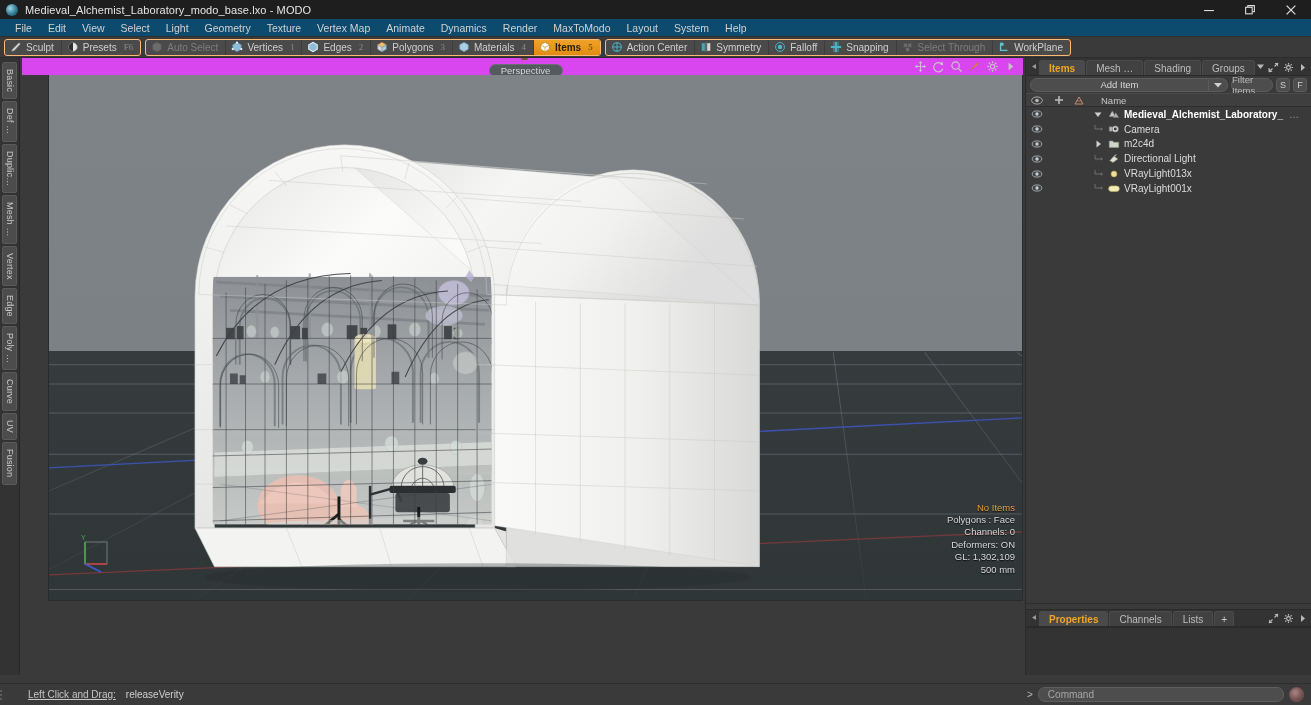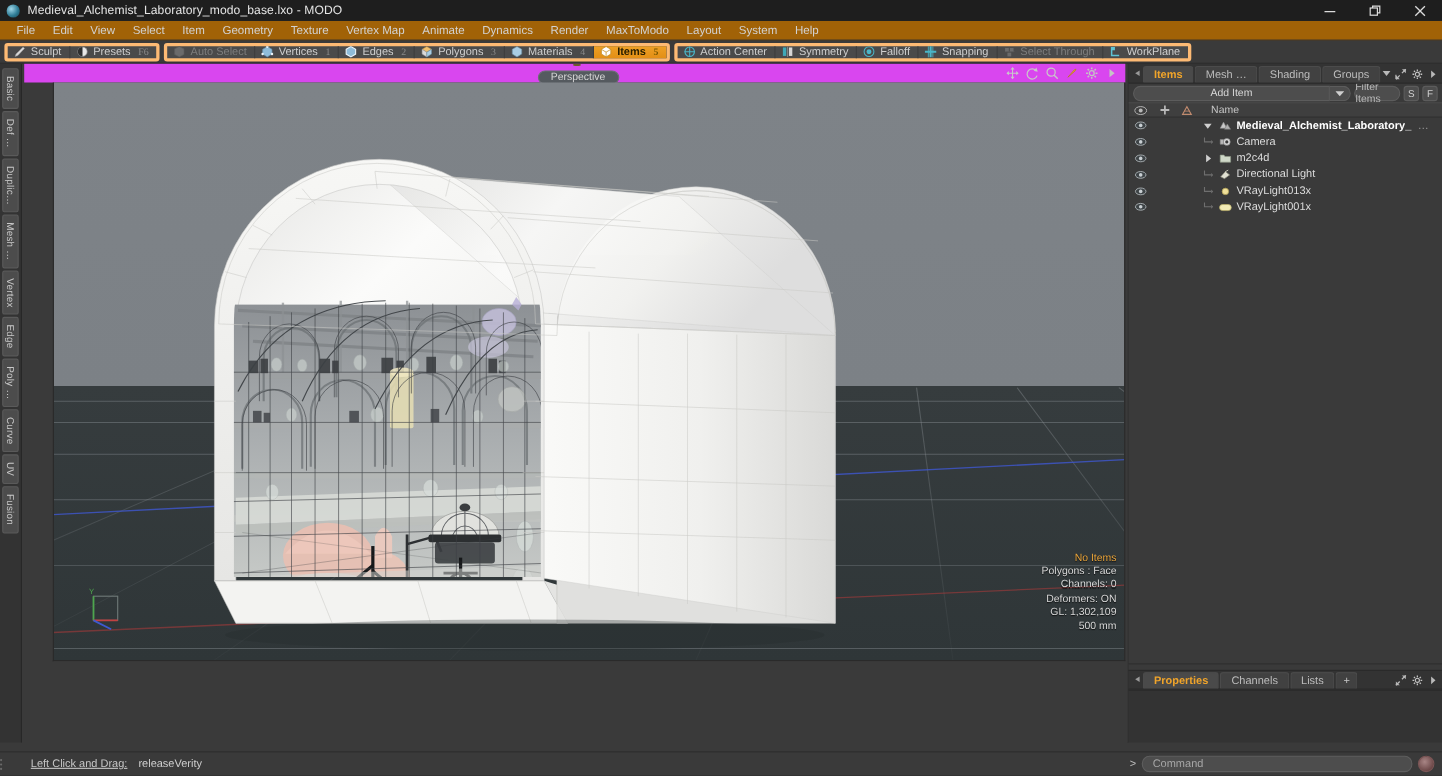--- a/index.html
+++ b/index.html
@@ -22,36 +22,36 @@
     background: radial-gradient(circle at 35% 35%, #9fd6e8 0%, #2f7d96 55%, #17414f 100%);
     margin-right: 7px; flex: 0 0 auto;
   }
   .title-text { color: #e4e4e4; font-size: 11px; letter-spacing: .1px; white-space: nowrap; }
   .wincontrols { position: absolute; right: 0; top: 0; height: 19px; display: flex; }
   .wc { width: 41px; height: 19px; display: flex; align-items: center; justify-content: center; }
   .wc svg { display: block; }
 
   
   .menubar {
-    height: 18px; background: #a16207; display: flex; align-items: center;
+    height: 18px; background: #0c4a6e; display: flex; align-items: center;
     padding-left: 7px; border-bottom: 1px solid #2f2f2f;
   }
   .menu-item {
     color: #d2d2d2; font-size: 10.5px; padding: 2px 8px; white-space: nowrap; line-height: 12px;
   }
 
   
   .modebar {
     height: 21px; background: #3a3a3a; display: flex; align-items: center;
     gap: 0px; padding: 0 4px; border-bottom: 1px solid #2c2c2c;
     position: relative;
   }
   .grp {
     display: flex; align-items: center; height: 17px;
-    background: #4a4a4a; border: 3px solid #fdba74; border-radius: 3px;
+    background: #4a4a4a; border: 1px solid #fdba74; border-radius: 3px;
     margin-right: 4px; overflow: hidden;
   }
   .tbtn {
     display: flex; align-items: center; height: 17px; padding: 0 7px 0 5px;
     color: #cfcfcf; font-size: 10px; gap: 4px; white-space: nowrap;
     border-right: 1px solid #3d3d3d;
   }
   .tbtn:last-child { border-right: none; }
   .tbtn.dim { color: #7d7d7d; }
   .tbtn.active { background: linear-gradient(#f0a42a,#e08a10); color: #2b2000; font-weight: bold; }
@@ -234,21 +234,21 @@
         </svg>
       </div>
     </div>
   </div>
 
   <div class="menubar" id="menubar">
       <div class="menu-item">File</div>
       <div class="menu-item">Edit</div>
       <div class="menu-item">View</div>
       <div class="menu-item">Select</div>
-      <div class="menu-item">Item</div>
+      <div class="menu-item">Light</div>
       <div class="menu-item">Geometry</div>
       <div class="menu-item">Texture</div>
       <div class="menu-item">Vertex Map</div>
       <div class="menu-item">Animate</div>
       <div class="menu-item">Dynamics</div>
       <div class="menu-item">Render</div>
       <div class="menu-item">MaxToModo</div>
       <div class="menu-item">Layout</div>
       <div class="menu-item">System</div>
       <div class="menu-item">Help</div>

